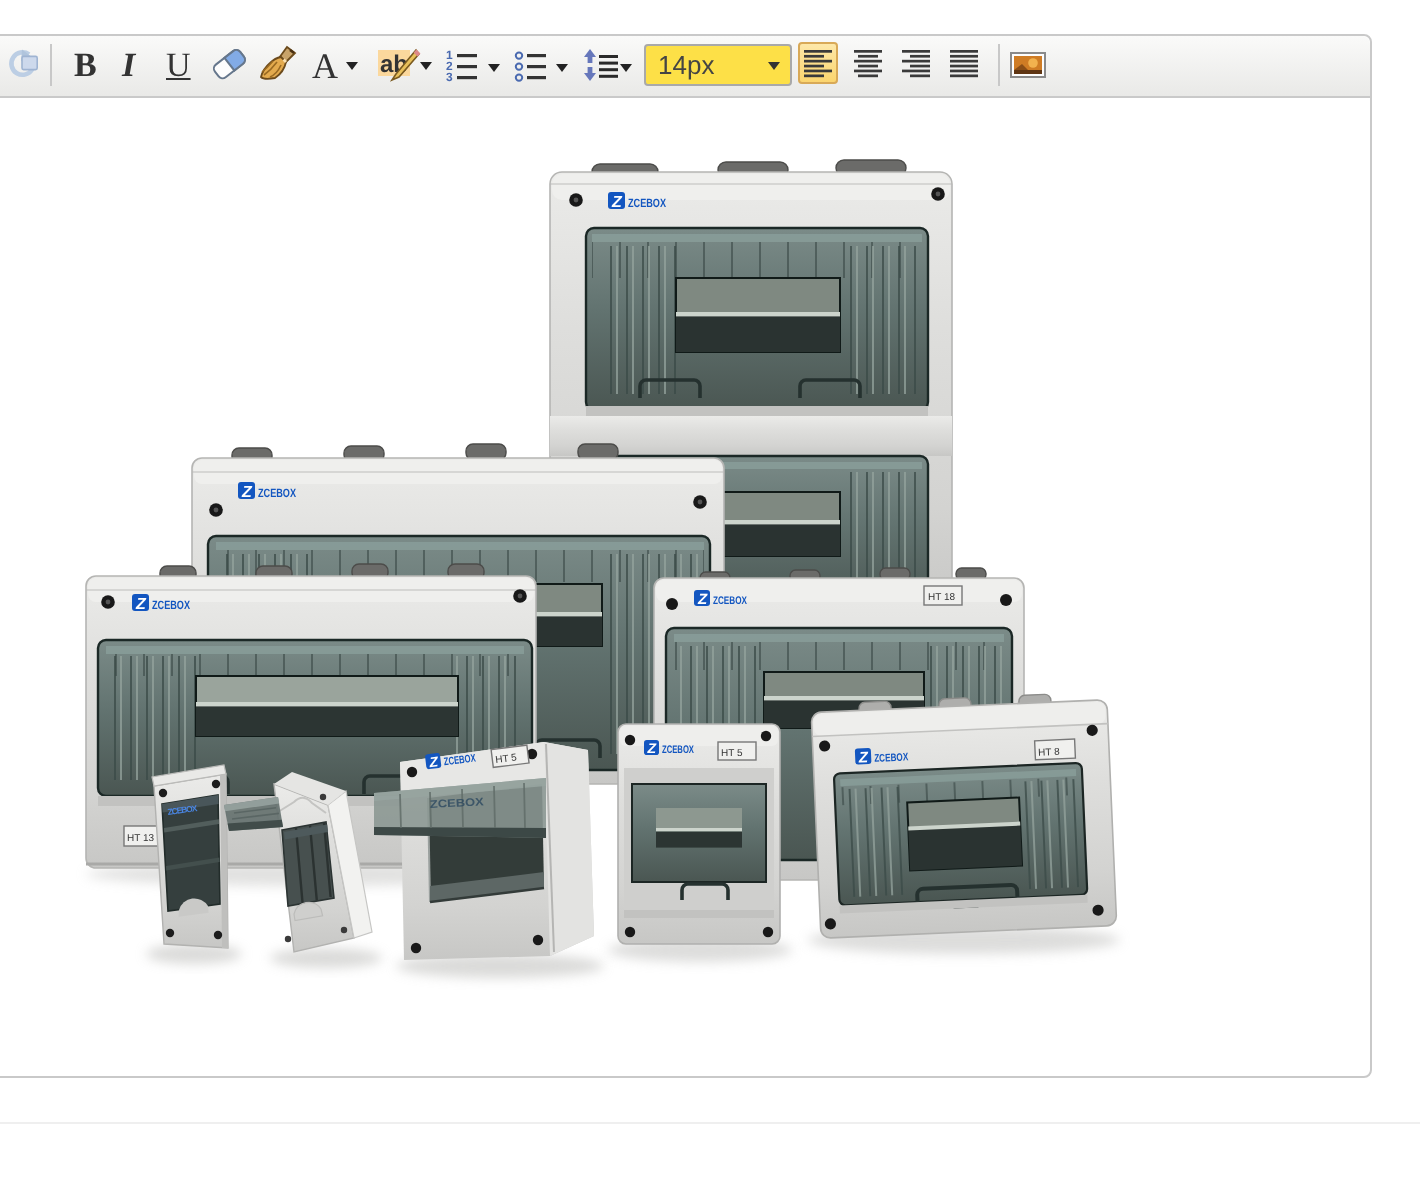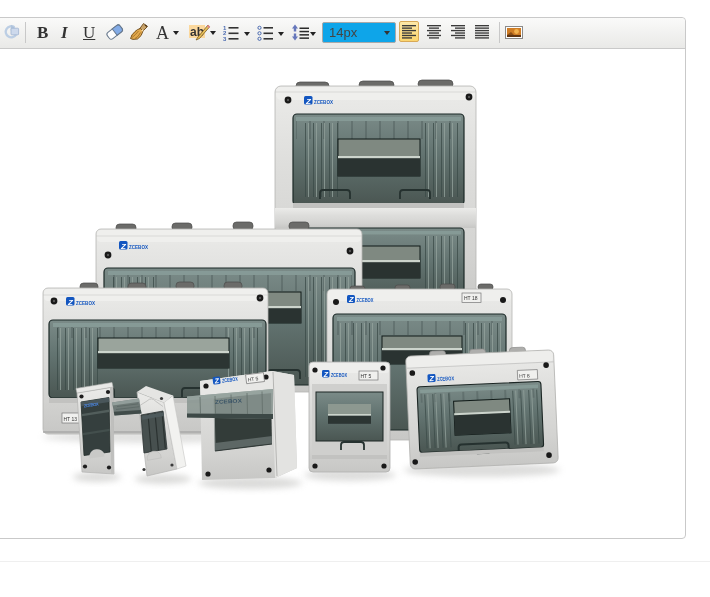--- a/index.html
+++ b/index.html
@@ -79,21 +79,21 @@
   <svg style="position:absolute;left:290px;top:22px" width="26" height="21" viewBox="0 0 26 21">
     <path d="M5 2.5 L8 6.5 H6.2 V9.5 H3.8 V6.5 H2 Z" fill="#6677bb"></path>
     <path d="M5 18.5 L2 14.5 H3.8 V11.5 H6.2 V14.5 H8 Z" fill="#6677bb"></path>
     <rect x="9.5" y="5.5" width="9.5" height="1.5" fill="#2a2a2a"></rect>
     <rect x="9.5" y="8.8" width="9.5" height="1.5" fill="#2a2a2a"></rect>
     <rect x="9.5" y="12.1" width="9.5" height="1.5" fill="#2a2a2a"></rect>
     <rect x="9.5" y="15.4" width="9.5" height="1.5" fill="#2a2a2a"></rect>
   </svg>
   <div class="arr" style="left:310px;top:31.5px;"></div>
 
-  <div style="position:absolute;left:322px;top:22px;width:74px;height:21px;background:#0ea5e9;border:1px solid #a9a9a9;border-radius:2px;box-sizing:border-box;">
+  <div style="position:absolute;left:322px;top:22px;width:74px;height:21px;background:#fde047;border:1px solid #a9a9a9;border-radius:2px;box-sizing:border-box;">
     <span style="position:absolute;left:6px;top:2px;font-size:13px;color:#444;">14px</span>
     <div class="arr" style="left:61px;top:8px;border-top-color:#333;"></div>
   </div>
 
   <div class="alignbtn sel" style="left:399px;top:21px;width:20px;height:21px;"></div>
   <svg style="position:absolute;left:402px;top:24.5px" width="15" height="14" viewBox="0 0 15 14">
       <rect x="0" y="0.00" width="14" height="1.35" fill="#3a3a3a"></rect>
       <rect x="0" y="2.45" width="10" height="1.35" fill="#3a3a3a"></rect>
       <rect x="0" y="4.90" width="14" height="1.35" fill="#3a3a3a"></rect>
       <rect x="0" y="7.35" width="10" height="1.35" fill="#3a3a3a"></rect>

